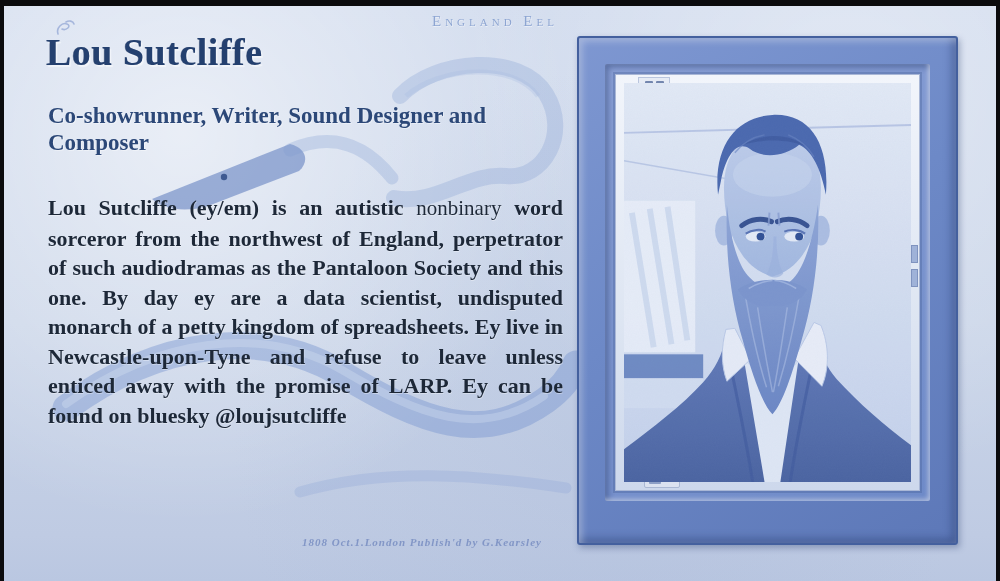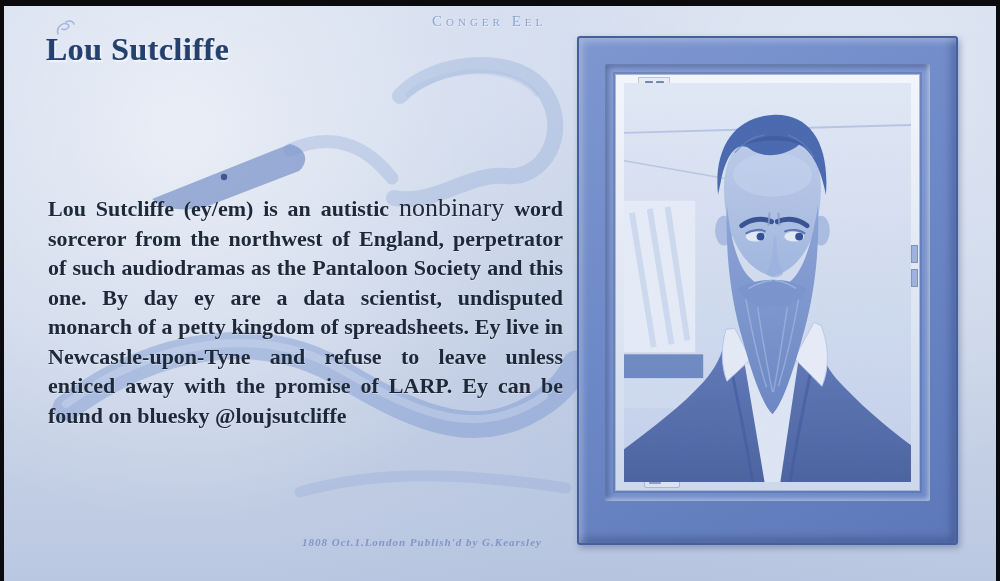--- a/index.html
+++ b/index.html
@@ -12,29 +12,29 @@
     background-image:
       radial-gradient(circle at 18% 22%, rgba(255,255,255,.55), rgba(255,255,255,0) 42%),
       radial-gradient(circle at 60% 75%, rgba(168,184,216,.30), rgba(168,184,216,0) 50%),
       radial-gradient(circle at 85% 15%, rgba(255,255,255,.35), rgba(255,255,255,0) 40%),
       linear-gradient(180deg,#d2dcee 0%, #cbd6e9 55%, #bfcbe3 92%, #bac7e1 100%);
   }
 
   .eels{position:absolute;left:0;top:0;width:1000px;height:581px;z-index:1;pointer-events:none;}
 
   .title{position:absolute;left:46px;top:32px;z-index:2;
-    font-size:32px;font-weight:700;color:#24406f;letter-spacing:.5px;line-height:1.1;
+    font-size:38px;font-weight:700;color:#24406f;letter-spacing:.5px;line-height:1.1;
     text-shadow:1.5px 1.5px 1px rgba(255,255,255,.55), -0.5px -0.5px 0 rgba(18,32,70,.35);}
   .subtitle{position:absolute;left:48px;top:102px;width:500px;z-index:2;
     font-size:23px;font-weight:700;color:#2c4878;line-height:1.18;
     text-shadow:1px 1px 0 rgba(255,255,255,.4);}
   .bio{position:absolute;left:48px;top:193px;width:515px;z-index:2;
     font-size:22px;font-weight:700;color:#1d2838;line-height:29.5px;text-align:justify;
     text-shadow:.5px .5px 0 rgba(255,255,255,.35);}
-  .bio .light{font-weight:400;font-size:26px;}
+  .bio .light{font-weight:400;font-size:21px;}
 
   .caption{position:absolute;z-index:2;font-variant:small-caps;color:#8da5d2;
     text-shadow:.5px .5px 0 rgba(255,255,255,.5);}
   .caption.top{left:432px;top:13px;font-size:15px;letter-spacing:4px;}
   .caption.bottom{left:428px;top:491px;font-size:16px;letter-spacing:5px;color:#88a0cf;white-space:nowrap;width:220px;overflow:hidden;}
   .imprint{position:absolute;left:302px;top:536px;z-index:2;font-style:italic;
     font-size:11px;letter-spacing:1px;color:#8296c6;white-space:nowrap;width:380px;overflow:hidden;
     filter:blur(.3px);font-weight:bold;}
   .ink-mark{position:absolute;left:52px;top:18px;z-index:2;opacity:.75;}
 
@@ -80,24 +80,25 @@
     <path d="M66,408 C158,340 262,326 342,374 C422,422 482,446 546,400 C560,390 570,378 576,364" fill="none" stroke="#7b97d1" stroke-width="27" stroke-linecap="round" opacity="0.45"></path>
     <path d="M66,404 C158,338 262,324 342,370 C420,416 480,440 544,396" fill="none" stroke="#dde7f6" stroke-width="8" stroke-linecap="round" opacity="0.30"></path>
 
     <path d="M300,492 C384,468 472,474 566,488" fill="none" stroke="#8ea6d6" stroke-width="11" stroke-linecap="round" opacity="0.30"></path>
   </svg>
 
   <svg class="ink-mark" width="26" height="22" viewBox="0 0 26 22">
     <path d="M6,16 C4,10 10,4 15,6 C20,8 14,13 10,11 M14,4 C17,2 21,3 22,6" fill="none" stroke="#93a7d5" stroke-width="1.6" stroke-linecap="round"></path>
   </svg>
 
-  <div class="caption top">Conger Eel</div>
+  <div class="caption top">England Eel</div>
 
   <h1 class="title" style="margin:0;">Lou Sutcliffe</h1>
 
+  <div class="subtitle">Co-showrunner, Writer, Sound Designer and Composer</div>
 
   <p class="bio" style="margin:0;"><span>Lou Sutcliffe (ey/em) is an autistic</span> <span class="light">nonbinary</span> <span>word sorceror from the northwest of England, perpetrator of such audiodramas as the Pantaloon Society and this one. By day ey are a data scientist, undisputed monarch of a petty kingdom of spreadsheets. Ey live in Newcastle-upon-Tyne and refuse to leave unless enticed away with the promise of LARP. Ey can be found on bluesky @loujsutcliffe</span></p>
 
   <div class="imprint">1808 Oct.1.London Publish'd by G.Kearsley</div>
 
   <div class="window-frame">
     <div class="frame-bevel"></div>
     <div class="sash">
       <div class="sash-label">
           <i></i>

